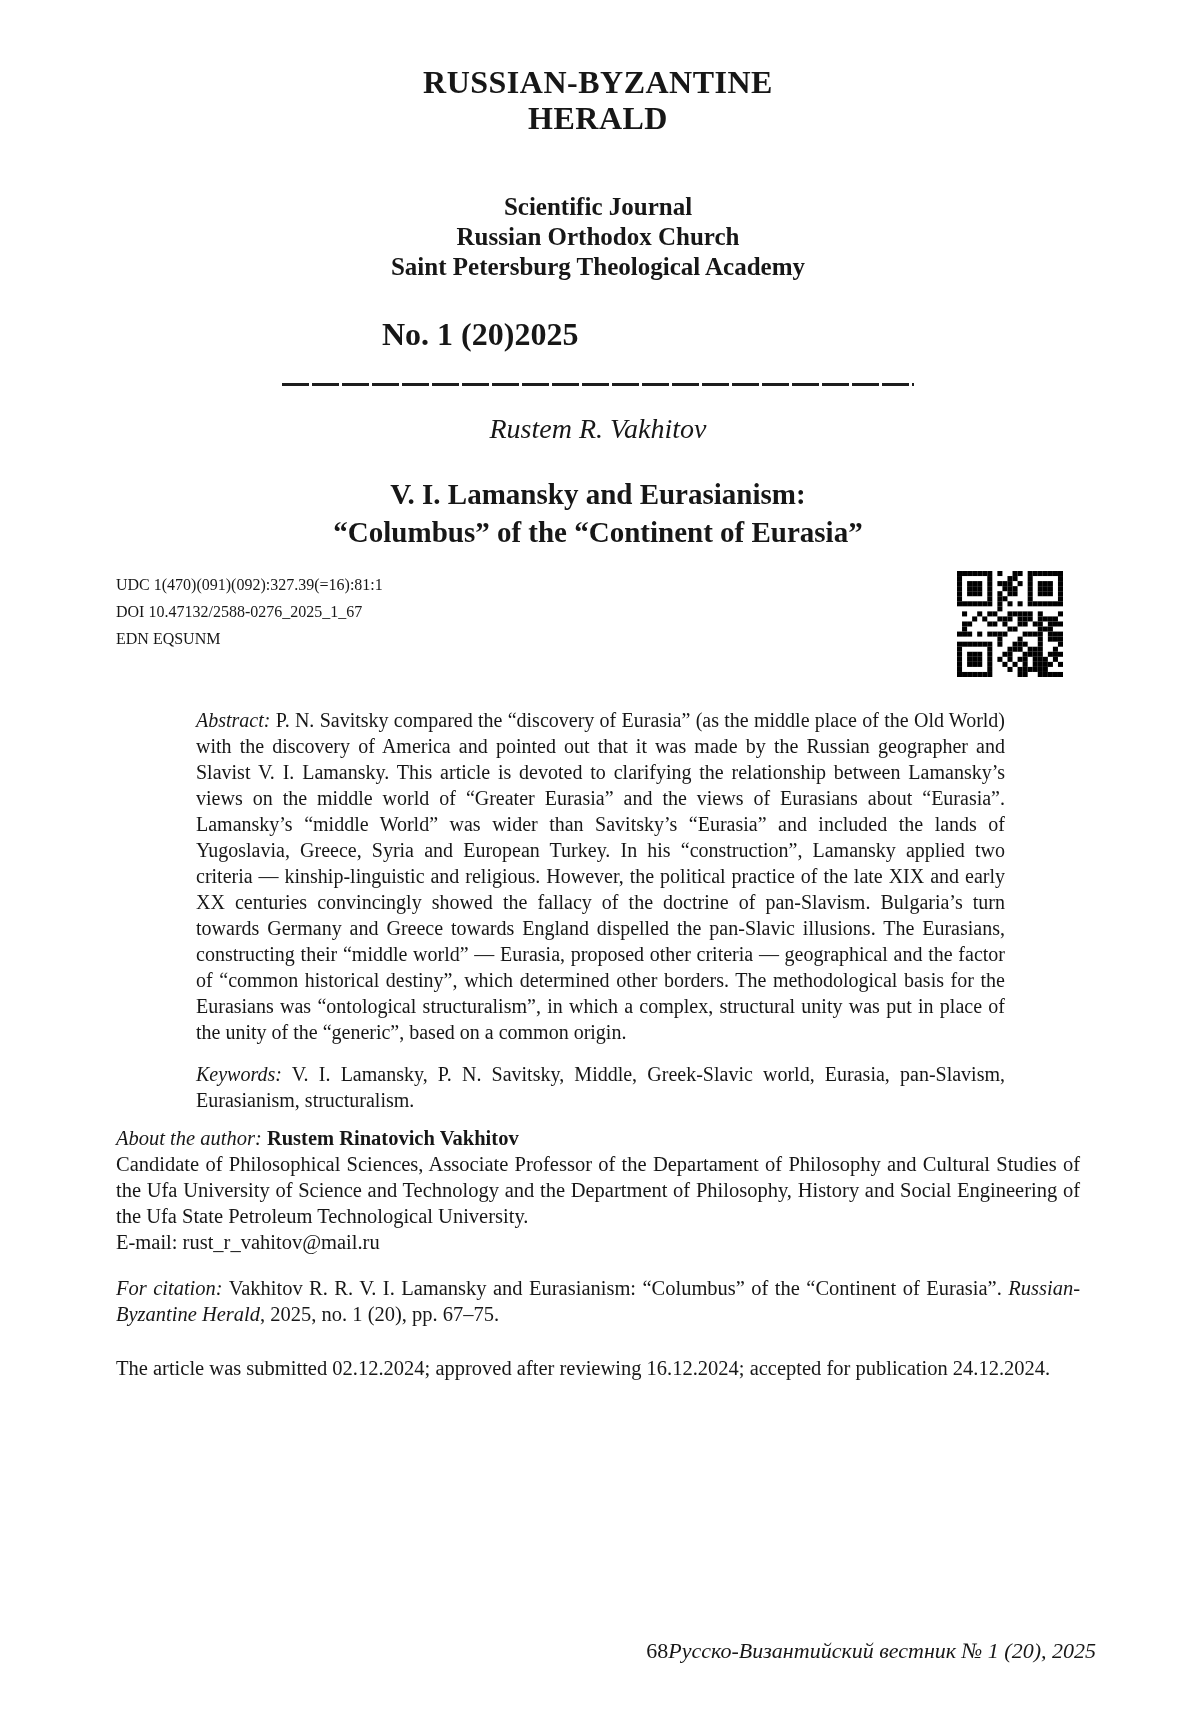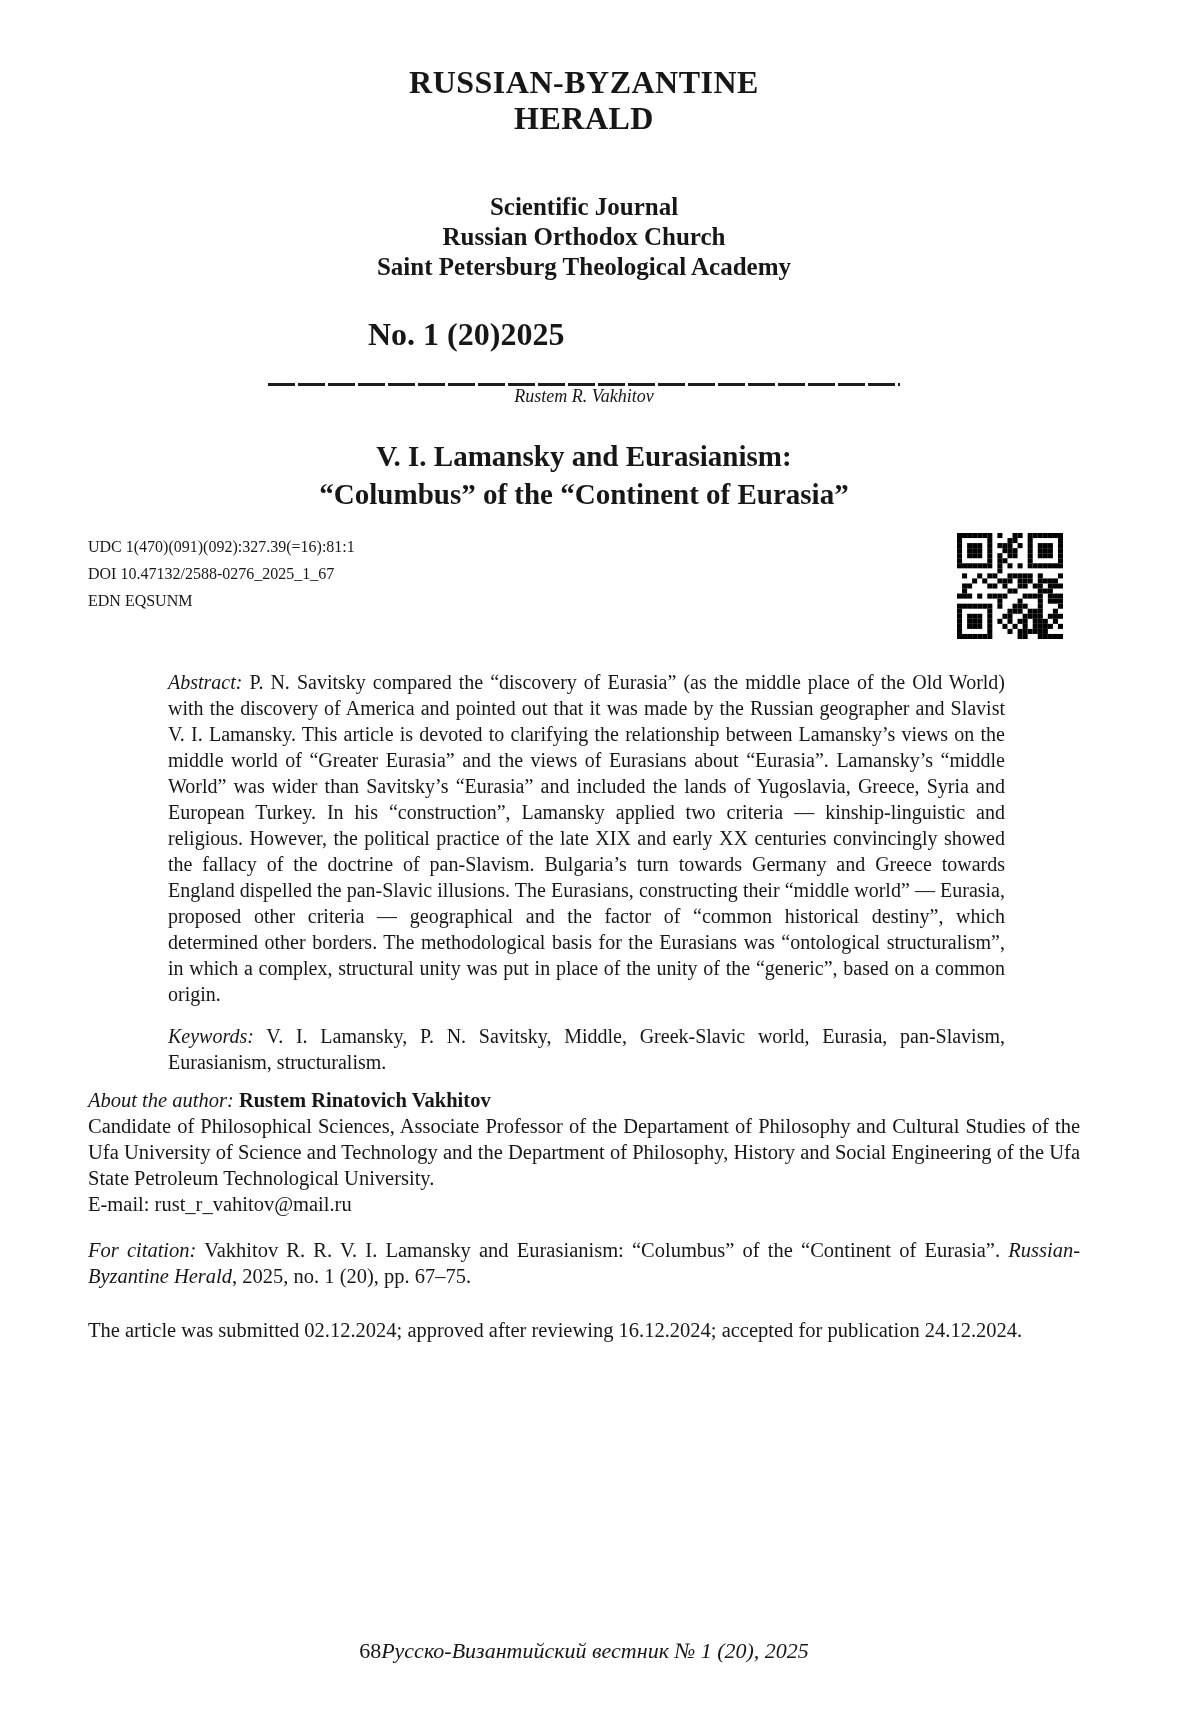--- a/index.html
+++ b/index.html
@@ -4,53 +4,53 @@
 <style>
   html, body { margin:0; padding:0; background:#e8e8e8; }
   .page {
     position:relative;
     width:1200px; height:1710px;
     margin:0 auto;
     background:#ffffff;
     color:#171717;
     font-family:"Liberation Serif","DejaVu Serif",serif;
     box-sizing:border-box;
-    padding:64px 120px 0 88px;
+    padding:64px 120px 0 116px;
     overflow:hidden;
   }
   
   .journal-title { text-align:center; font-weight:bold; font-size:32px; line-height:36px; letter-spacing:0.5px; }
   .journal-subtitle { margin-top:56px; text-align:center; font-weight:bold; font-size:25px; line-height:30px; }
   .issue-box { width:632px; margin:34px auto 0; }
   .issue-row { display:flex; justify-content:flex-start; padding:0 100px; font-weight:bold; font-size:32px; }
   .divider { margin-top:30px; height:3px;
     background:repeating-linear-gradient(90deg,#1d1d1d 0 27px, rgba(0,0,0,0) 27px 30px); }
   
-  .author-line { text-align:center; font-style:italic; font-size:18px; }
+  .author-line { margin-top:27px; text-align:center; font-style:italic; font-size:28px; }
   .article-title { margin:30px 0 0; text-align:center; font-size:29px; line-height:38px; font-weight:bold; }
   
   .meta-row { display:flex; justify-content:space-between; align-items:flex-start; margin-top:20px; }
   .meta-block { font-size:16px; line-height:27px; }
   .qr { width:106px; height:106px; margin-right:17px; }
   .qr svg { display:block; width:106px; height:106px; }
   .qr svg rect { fill:#000; }
   
   .indented { margin:30px 75px 12px 80px; }
   .para { font-size:20px; line-height:26px; text-align:justify; margin:0; }
   .keywords { margin-top:16px; }
   
   .block { margin-top:12px; font-size:20.5px; line-height:26px; }
   .justify { text-align:justify; }
   .bold { font-weight:bold; }
   .citation { margin-top:20px; }
   .dates { margin-top:28px; }
   p { margin:0; }
   
-  .footer { position:absolute; left:88px; right:120px; bottom:46px;
-    display:flex; justify-content:center; align-items:baseline; font-size:22px; }
+  .footer { position:absolute; left:88px; right:104px; bottom:46px;
+    display:flex; justify-content:flex-end; align-items:baseline; font-size:22px; }
   .running-title { font-style:italic; }
 </style>
 </head>
 <body>
 
 <div class="page">
 
   <header>
     <div class="journal-title">
       <div>RUSSIAN-BYZANTINE</div>

